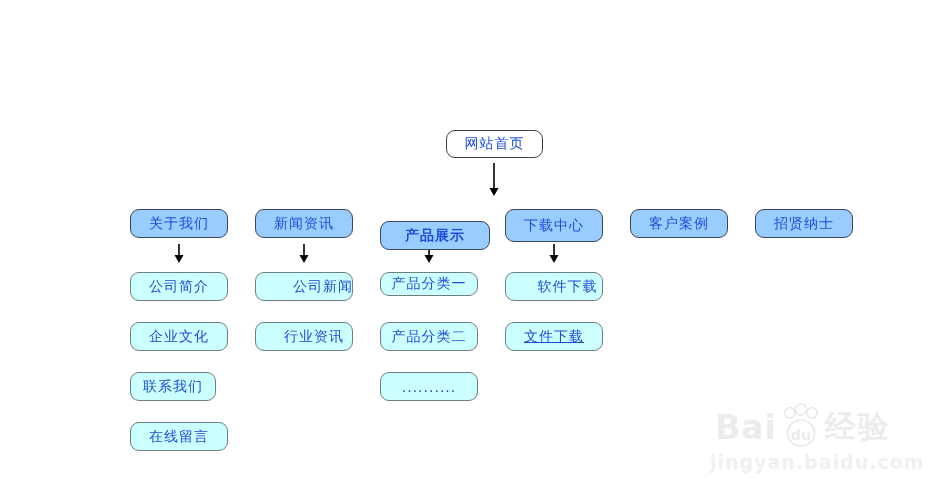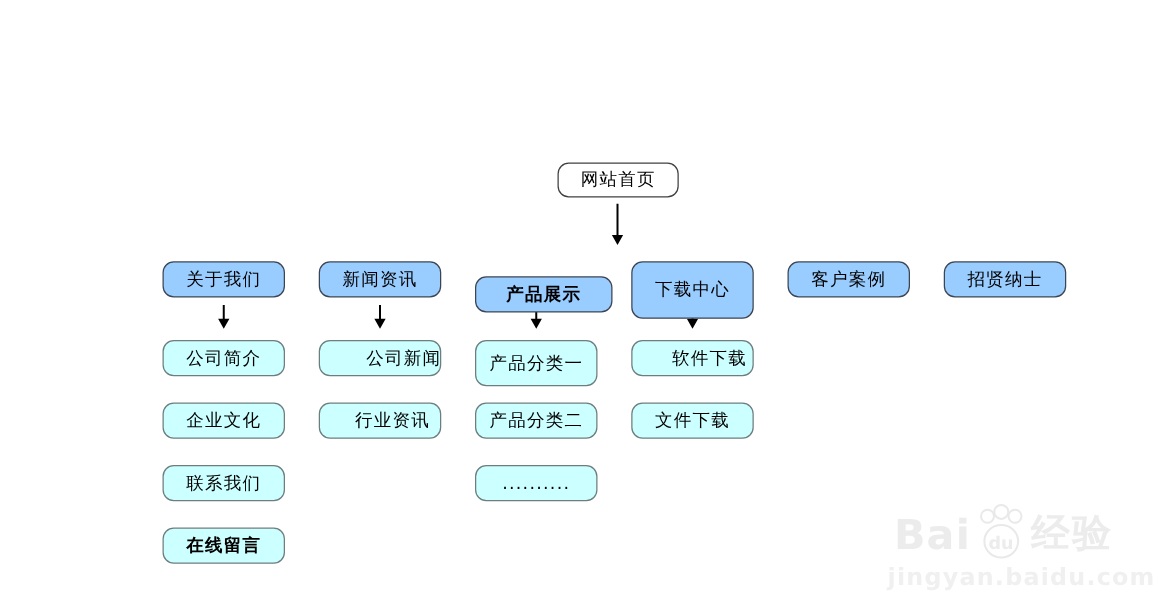--- a/index.html
+++ b/index.html
@@ -10,21 +10,21 @@
     overflow:hidden;
     font-family:"DejaVu Sans","Liberation Sans",sans-serif;
   }
   #arrows{position:absolute;left:0;top:0;pointer-events:none;}
   .box{
     position:absolute;
     box-sizing:border-box;
     display:flex;align-items:center;justify-content:center;
     border-radius:9px;
     font-size:14px;
-    color:#000000;
+    color:#1d4ed8;
     letter-spacing:1px;
     white-space:nowrap;
   }
   .root{
     background:var(--root-fill,#ffffff);
     border:1.4px solid var(--root-border,#404040);
   }
   .primary{
     background:var(--primary-fill,#99ccff);
     border:1.6px solid var(--primary-border,#3d4553);
@@ -92,32 +92,32 @@
       <polygon points="424.5,255 433.5,255 429,263" fill="#000000"></polygon>
       <line x1="554" y1="244" x2="554" y2="257" stroke="#000000" stroke-width="1.6"></line>
       <polygon points="549.5,255 558.5,255 554,263" fill="#000000"></polygon>
     </svg>
 
   <div id="nodes">
       <div class="box root" style="left: 446px; top: 130px; width: 97px; height: 28px;">网站首页</div>
       <div class="box primary" style="left: 130px; top: 209px; width: 98px; height: 29px;">关于我们</div>
       <div class="box child" style="left: 130px; top: 272px; width: 98px; height: 29px;">公司简介</div>
       <div class="box child" style="left: 130px; top: 322px; width: 98px; height: 29px; text-align: center;">企业文化</div>
-      <div class="box child" style="left: 130px; top: 372px; width: 98px; height: 29px;">联系我们</div>
-      <div class="box child" style="left: 130px; top: 422px; width: 98px; height: 29px; font-weight: bold;">在线留言</div>
+      <div class="box child" style="left: 130px; top: 372px; width: 86px; height: 29px;">联系我们</div>
+      <div class="box child" style="left: 130px; top: 422px; width: 98px; height: 29px;">在线留言</div>
       <div class="box primary" style="left: 255px; top: 209px; width: 98px; height: 29px;">新闻资讯</div>
       <div class="box child" style="left: 255px; top: 272px; width: 98px; height: 29px; padding-left: 38px;">公司新闻</div>
       <div class="box child" style="left: 255px; top: 322px; width: 98px; height: 29px; padding-left: 20px;">行业资讯</div>
       <div class="box primary" style="left: 380px; top: 221px; width: 110px; height: 29px; font-weight: bold;">产品展示</div>
-      <div class="box child" style="left: 380px; top: 272px; width: 98px; height: 37px;">产品分类一</div>
+      <div class="box child" style="left: 380px; top: 272px; width: 98px; height: 24px;">产品分类一</div>
       <div class="box child" style="left: 380px; top: 322px; width: 98px; height: 29px;">产品分类二</div>
       <div class="box child" style="left: 380px; top: 372px; width: 98px; height: 29px;">..........</div>
-      <div class="box primary" style="left: 505px; top: 209px; width: 98px; height: 46px;">下载中心</div>
+      <div class="box primary" style="left: 505px; top: 209px; width: 98px; height: 33px;">下载中心</div>
       <div class="box child" style="left: 505px; top: 272px; width: 98px; height: 29px; padding-left: 27px;">软件下载</div>
-      <div class="box child" style="left: 505px; top: 322px; width: 98px; height: 29px;">文件下载</div>
+      <div class="box child" style="left: 505px; top: 322px; width: 98px; height: 29px; text-decoration: underline;">文件下载</div>
       <div class="box primary" style="left: 630px; top: 209px; width: 98px; height: 29px;">客户案例</div>
       <div class="box primary" style="left: 755px; top: 209px; width: 98px; height: 29px;">招贤纳士</div>
     </div>
 
   <div class="watermark">
     <div class="wm-row">
       <span class="wm-bai">Bai</span>
       <span class="wm-paw">
         <svg width="46" height="50" viewBox="0 0 46 50">
           <g fill="none" stroke="#e9e9e9" stroke-width="1.6">

